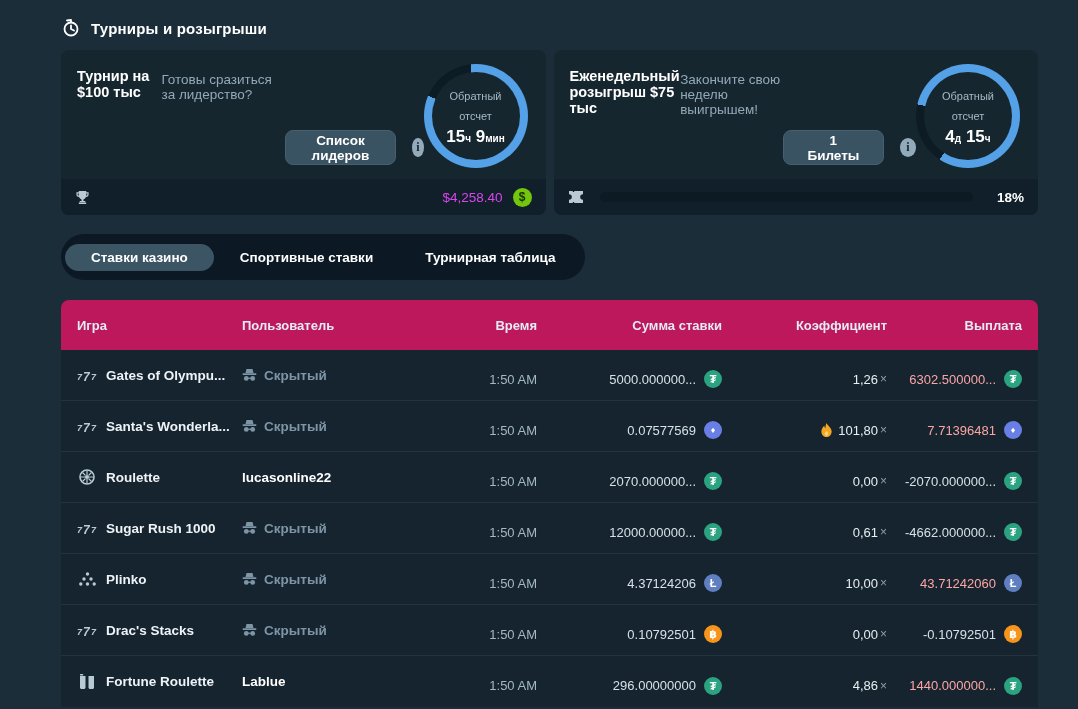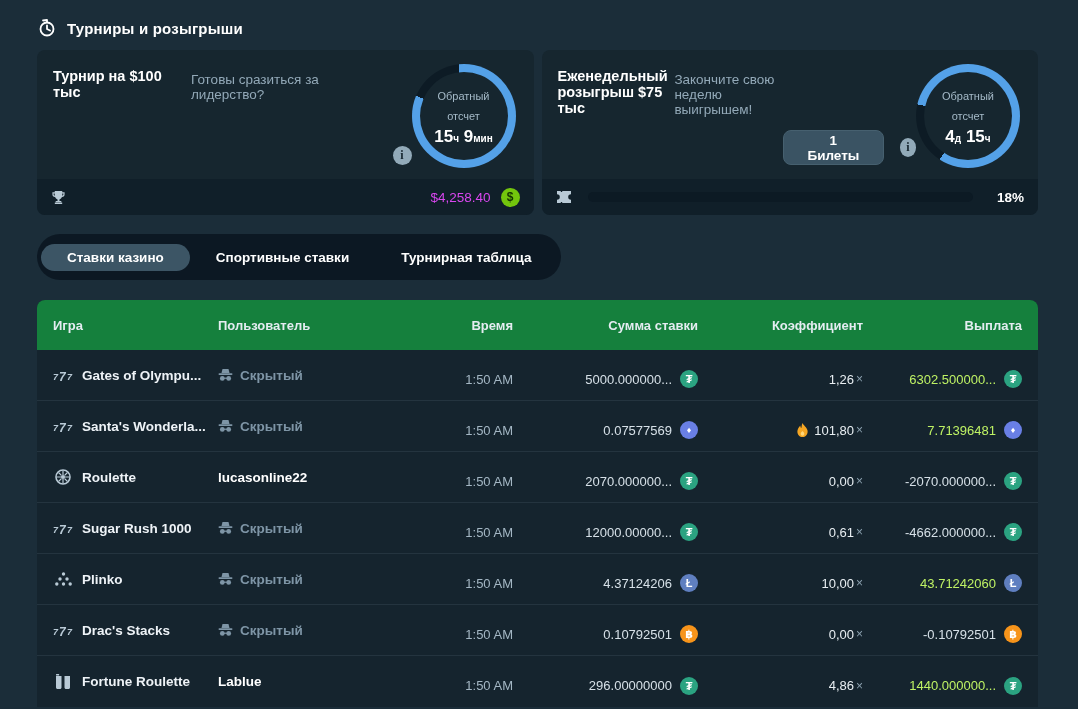--- a/index.html
+++ b/index.html
@@ -2,21 +2,21 @@
 <html><head>
 <meta charset="utf-8">
 <style>
   * { margin:0; padding:0; box-sizing:border-box; }
   html,body { width:1078px; height:709px; overflow:hidden; }
   body {
     background:#1b2d39;
     font-family:"Liberation Sans","DejaVu Sans",sans-serif;
     color:#ffffff;
   }
-  .page { padding:16px 40px 0 37px; }
+  .page { padding:16px 40px 0 61px; }
 
   
   .page-header { display:flex; align-items:center; gap:10px; height:24px; }
   .page-header .ttl { font-size:15px; font-weight:bold; letter-spacing:.2px; }
 
   
   .cards { display:grid; grid-template-columns:1fr 1fr; gap:8px; margin-top:10px; }
   .card { background:#16262f; border-radius:8px; overflow:hidden; height:165px; display:flex; flex-direction:column; }
   .card-body { flex:1; display:flex; justify-content:space-between; padding:14px 18px 10px 16px; }
   .card-info { display:flex; }
@@ -64,21 +64,21 @@
          padding:0 26px; height:27px; border-radius:20px; cursor:pointer; font-family:inherit; }
   .tab.active { background:#3c5565; }
 
   
   .table { margin-top:20px; background:#15242e; border-radius:8px 8px 0 0; overflow:hidden; }
   .trow, .thead {
     display:grid;
     grid-template-columns:165px 170px 125px 185px 165px 1fr;
     align-items:center; padding:0 16px;
   }
-  .thead { height:50px; background:#15803d; font-size:13px; font-weight:bold; color:#e4ecf1; }
+  .thead { height:50px; background:#be185d; font-size:13px; font-weight:bold; color:#e4ecf1; }
   .trow { height:51px; font-size:13px; border-bottom:1px solid rgba(130,155,173,.14); }
   .trow:last-child { border-bottom:none; }
   .c-right { text-align:right; justify-content:flex-end; }
   .cell { display:flex; align-items:center; min-width:0; }
   .cell.c-right { display:flex;margin-top:8px; }
 
   .gicon { width:20px; display:inline-flex; justify-content:center; margin-right:9px; flex:none; }
   .gname { font-weight:bold; color:#eef3f7; font-size:13.5px; white-space:nowrap; overflow:hidden; }
   .uicon { display:inline-flex; margin-right:7px; flex:none; }
   .uname { font-weight:bold; font-size:13.5px; white-space:nowrap; }
@@ -89,21 +89,21 @@
   .coin { width:18px; height:18px; border-radius:50%; margin-left:8px; flex:none;
           display:inline-flex; align-items:center; justify-content:center;
           color:#fff; font-size:11px; font-weight:bold; font-style:normal; }
   .coin[data-currency="usdt"] { background:#2ba381; }
   .coin[data-currency="eth"]  { background:#697fe5; font-size:9px; }
   .coin[data-currency="ltc"]  { background:#5f7fc0; }
   .coin[data-currency="btc"]  { background:#f7941a; }
   .mult { color:#e8eef2; }
   .mult .x { color:#8ba0af; margin-left:2px; font-size:12px; }
   .flame { margin-right:6px; display:inline-flex; }
-  .payout-cell[data-state="win"] .amt { color:#bef264; }
+  .payout-cell[data-state="win"] .amt { color:#fca5a5; }
   svg { display:block; }
 </style>
 </head>
 <body>
 
 <div class="page">
 
   
   <div class="page-header">
     <span>
@@ -120,20 +120,21 @@
 
   
   <div class="cards">
 
     <div class="card">
       <div class="card-body">
         <div class="card-info">
           <div class="card-title">Турнир на $100 тыс</div>
           <div class="card-sub">Готовы сразиться за лидерство?</div>
           <div class="card-actions">
+            <button class="btn">Список лидеров</button>
             <span class="info-dot">i</span>
           </div>
         </div>
         <div class="ring ring-a">
           <span class="inner"></span>
           <span class="txt">
             <span class="lbl">Обратный отсчет</span>
             <div class="val"><span>15</span><span class="unit">ч</span> <span>9</span><span class="unit">мин</span></div>
           </span>
         </div>

